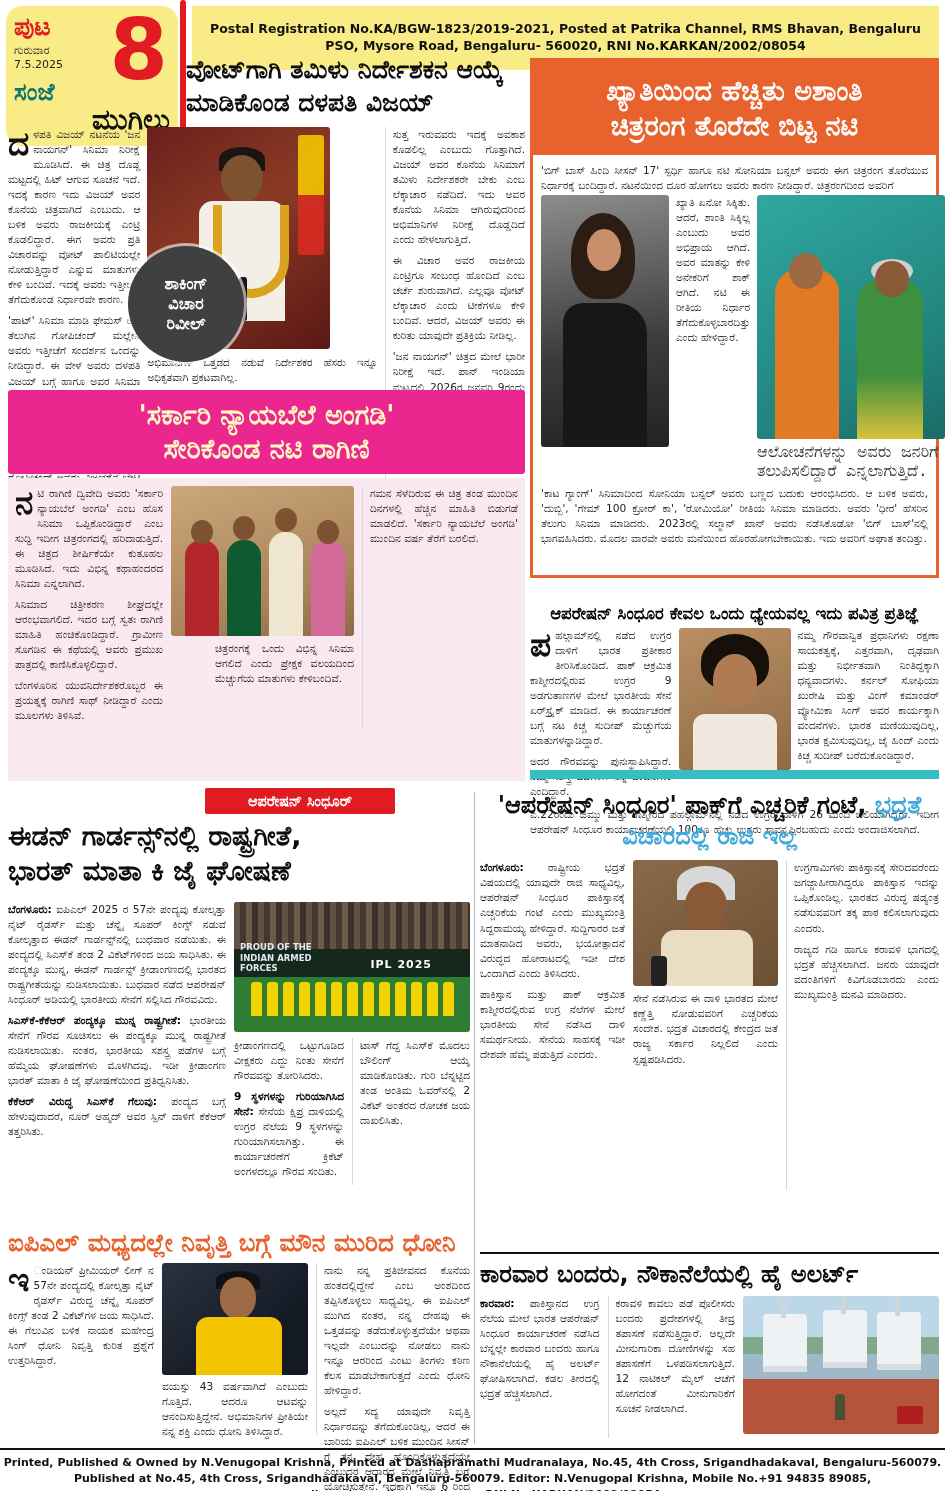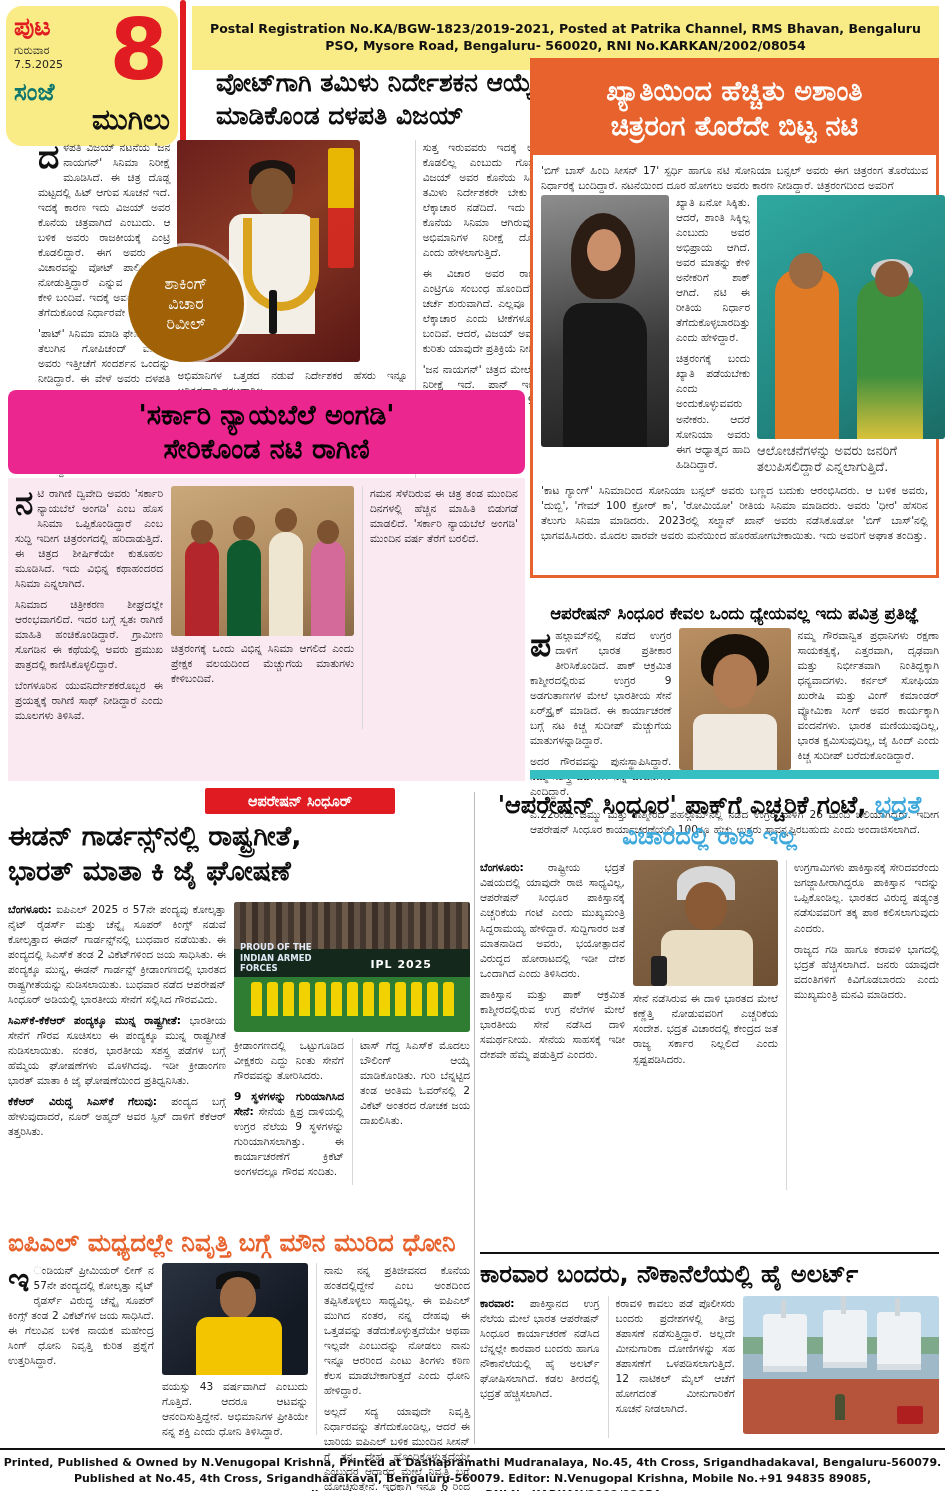--- a/index.html
+++ b/index.html
@@ -17,39 +17,39 @@
             padding:6px 8px;box-sizing:border-box;}
   #mast-red-line{left:180px;top:0;width:6px;height:150px;background:#E11B22;border-radius:3px;}
   #page-label{color:#E11B22;font-weight:bold;font-size:25px;}
   #page-number{position:absolute;right:10px;top:2px;color:#E11B22;font-weight:bold;font-size:84px;line-height:1;}
   #day-date{font-size:11px;color:#222;line-height:1.3;margin-top:2px;}
   #paper1{color:#0f766e;font-weight:bold;font-size:24px;line-height:1.1;margin-top:6px;}
   #paper2{color:#111;font-weight:bold;font-size:28px;line-height:1.1;text-align:right;}
   #reg-strip{left:192px;top:6px;width:747px;height:64px;background:#F9EC86;display:flex;align-items:center;justify-content:center;
              font-size:12.5px;font-weight:bold;color:#111;text-align:center;padding:2px 14px;box-sizing:border-box;line-height:1.35;}
   
-  #vijay{left:8px;top:66px;width:517px;height:327px;margin-left:30px;}
+  #vijay{left:8px;top:53px;width:517px;height:327px;}
   #vijay-headline{margin-left:178px;font-size:25px;font-weight:bold;line-height:1.32;color:#0d0d0d;}
   #vijay-body{display:flex;gap:7px;margin-top:8px;}
   .vcol{width:163px;}
   #photo-vijay{width:183px;height:222px;position:relative;border-radius:3px;overflow:hidden;
      background:linear-gradient(145deg,#6b1f1c 0%,#8a3a24 45%,#5a1715 100%);}
   .pv-head{position:absolute;left:74px;top:28px;width:42px;height:48px;border-radius:50%;background:#7c5230;}
   .pv-hair{position:absolute;left:72px;top:20px;width:46px;height:24px;border-radius:50% 50% 0 0;background:#1c1410;}
   .pv-shirt{position:absolute;left:52px;top:74px;width:86px;height:120px;border-radius:14px 14px 0 0;background:#f3efe6;}
   .pv-garland{position:absolute;left:66px;top:78px;width:58px;height:84px;border:9px solid #d9a31f;border-top:none;border-radius:0 0 48px 48px;}
   .pv-mic{position:absolute;left:92px;top:150px;width:8px;height:44px;background:#141414;border-radius:3px;}
   .pv-flag{position:absolute;right:6px;top:8px;width:26px;height:120px;background:linear-gradient(#f2c500 50%,#d92b21 50%);opacity:.9;border-radius:3px;}
-  #vijay-badge{left:128px;top:246px;width:116px;height:116px;border-radius:50%;background:#a16207;
-     display:flex;flex-direction:column;align-items:center;justify-content:center;color:#fff;font-weight:normal;
+  #vijay-badge{left:128px;top:246px;width:116px;height:116px;border-radius:50%;background:#404040;
+     display:flex;flex-direction:column;align-items:center;justify-content:center;color:#fff;font-weight:bold;
      font-size:16px;line-height:1.25;box-shadow:0 0 0 3px rgba(255,255,255,.6);text-align:center;z-index:5;}
   #vijay-under{margin-top:6px;font-size:10.4px;line-height:1.4;color:#222;}
   
-  #pink-box{left:8px;top:390px;width:517px;height:84px;background:#EC268F;border-radius:8px;
-    display:flex;flex-direction:column;align-items:center;justify-content:center;color:#000000;font-weight:bold;
+  #pink-box{left:8px;top:390px;width:517px;height:84px;background:#EC268F;border-radius:3px;
+    display:flex;flex-direction:column;align-items:center;justify-content:center;color:#fef9c3;font-weight:bold;
     font-size:27px;line-height:1.25;text-align:center;}
   #ragini{left:8px;top:478px;width:517px;height:303px;background:#FBE9F2;padding:8px 7px;box-sizing:border-box;}
   #ragini-body{display:flex;gap:8px;}
   .rgcol{width:160px;}
   #ragini-mid{width:183px;}
   #photo-ragini{width:183px;height:150px;position:relative;border-radius:3px;overflow:hidden;
      background:linear-gradient(160deg,#caa87a,#a9835a 70%,#8a6a48);}
   .rg-f{position:absolute;bottom:0;width:34px;height:96px;border-radius:16px 16px 0 0;}
   .rg-h{position:absolute;width:22px;height:24px;border-radius:50%;background:#7c5230;}
   
@@ -64,21 +64,21 @@
   .ac-face{position:absolute;left:46px;top:34px;width:34px;height:42px;border-radius:50%;background:#c98f6b;}
   .ac-dress{position:absolute;left:22px;top:108px;width:84px;height:150px;border-radius:20px 30px 0 0;background:#171717;}
   #actress-midcol{flex:1;}
   #photo-women{width:188px;height:244px;flex:none;position:relative;border-radius:3px;overflow:hidden;
      background:linear-gradient(150deg,#2fa8a0,#21837d 70%,#1b6b66);}
   .w1{position:absolute;left:18px;bottom:0;width:64px;height:170px;border-radius:24px 24px 0 0;background:#e07a24;}
   .w1h{position:absolute;left:32px;bottom:150px;width:34px;height:36px;border-radius:50%;background:#9c6a42;}
   .w2{position:absolute;right:22px;bottom:0;width:66px;height:160px;border-radius:24px 24px 0 0;background:linear-gradient(#3e8f3e 60%,#d9c23a);}
   .w2h{position:absolute;right:36px;bottom:142px;width:34px;height:36px;border-radius:50%;background:#8a5a38;}
   .w2hair{position:absolute;right:32px;bottom:156px;width:42px;height:24px;border-radius:50%;background:#cfcfcf;}
-  #actress-caption{font-size:13px;color:#333;margin-top:4px;}
+  #actress-caption{font-size:16px;color:#333;margin-top:4px;font-family:Liberation Mono, monospace;}
   
   #sudeep{left:530px;top:585px;width:409px;height:196px;box-sizing:border-box;margin-top:19px;}
   #sudeep-headline{font-size:16.6px;font-weight:bold;text-align:center;white-space:nowrap;color:#000;}
   #sudeep-body{display:flex;gap:7px;margin-top:5px;}
   #photo-sudeep{width:112px;height:142px;flex:none;position:relative;border-radius:3px;overflow:hidden;
       background:linear-gradient(160deg,#b98f63,#8f6a44);}
   .sd-hair{position:absolute;left:22px;top:6px;width:68px;height:56px;border-radius:50% 50% 40% 40%;background:#161009;}
   .sd-face{position:absolute;left:34px;top:26px;width:44px;height:54px;border-radius:48%;background:#b07a52;}
   .sd-shirt{position:absolute;left:14px;top:86px;width:84px;height:56px;border-radius:12px 12px 0 0;background:#efe9df;}
   .sdcol{flex:1;}
@@ -205,21 +205,21 @@
         <div id="photo-ragini">
           <i class="rg-f" style="left:14px;background:#b3262b;"></i>
           <i class="rg-h" style="left:20px;bottom:92px;"></i>
           <i class="rg-f" style="left:56px;background:#0f5a2e;"></i>
           <i class="rg-h" style="left:62px;bottom:96px;"></i>
           <i class="rg-f" style="left:98px;background:#efe6d2;height:104px;"></i>
           <i class="rg-h" style="left:104px;bottom:104px;"></i>
           <i class="rg-f" style="left:140px;background:#d46a9a;"></i>
           <i class="rg-h" style="left:146px;bottom:92px;"></i>
         </div>
-        <div class="body-txt just" style="margin-top:5px;">ಚಿತ್ರರಂಗಕ್ಕೆ ಒಂದು ವಿಭಿನ್ನ ಸಿನಿಮಾ ಆಗಲಿದೆ ಎಂದು ಪ್ರೇಕ್ಷಕ ವಲಯದಿಂದ ಮೆಚ್ಚುಗೆಯ ಮಾತುಗಳು ಕೇಳಿಬಂದಿವೆ.</div>
+        <div class="body-txt just" style="margin-top:5px;margin-left:44px;">ಚಿತ್ರರಂಗಕ್ಕೆ ಒಂದು ವಿಭಿನ್ನ ಸಿನಿಮಾ ಆಗಲಿದೆ ಎಂದು ಪ್ರೇಕ್ಷಕ ವಲಯದಿಂದ ಮೆಚ್ಚುಗೆಯ ಮಾತುಗಳು ಕೇಳಿಬಂದಿವೆ.</div>
       </div>
       <div class="rgcol body-txt just colsep">
         <p>ಗಮನ ಸೆಳೆದಿರುವ ಈ ಚಿತ್ರ ತಂಡ ಮುಂದಿನ ದಿನಗಳಲ್ಲಿ ಹೆಚ್ಚಿನ ಮಾಹಿತಿ ಬಿಡುಗಡೆ ಮಾಡಲಿದೆ. 'ಸರ್ಕಾರಿ ನ್ಯಾಯಬೆಲೆ ಅಂಗಡಿ' ಮುಂದಿನ ವರ್ಷ ತೆರೆಗೆ ಬರಲಿದೆ.</p>
       </div>
     </div>
   </div>
 
   <div class="abs" id="actress">
     <div id="actress-head">
       <span>ಖ್ಯಾತಿಯಿಂದ ಹೆಚ್ಚಿತು ಅಶಾಂತಿ</span>
@@ -228,21 +228,20 @@
     <div id="actress-inner">
       <div class="body-txt just">'ಬಿಗ್ ಬಾಸ್ ಹಿಂದಿ ಸೀಸನ್ 17' ಸ್ಪರ್ಧಿ ಹಾಗೂ ನಟಿ ಸೋನಿಯಾ ಬನ್ಸಲ್ ಅವರು ಈಗ ಚಿತ್ರರಂಗ ತೊರೆಯುವ ನಿರ್ಧಾರಕ್ಕೆ ಬಂದಿದ್ದಾರೆ. ನಟನೆಯಿಂದ ದೂರ ಹೋಗಲು ಅವರು ಕಾರಣ ನೀಡಿದ್ದಾರೆ. ಚಿತ್ರರಂಗದಿಂದ ಅವರಿಗೆ</div>
       <div id="actress-row">
         <div id="photo-actress">
           <i class="ac-hair"></i>
           <i class="ac-face"></i>
           <i class="ac-dress"></i>
         </div>
         <div id="actress-midcol" class="body-txt just">
           <p>ಖ್ಯಾತಿ ಏನೋ ಸಿಕ್ಕಿತು. ಆದರೆ, ಶಾಂತಿ ಸಿಕ್ಕಿಲ್ಲ ಎಂಬುದು ಅವರ ಅಭಿಪ್ರಾಯ ಆಗಿದೆ. ಅವರ ಮಾತನ್ನು ಕೇಳಿ ಅನೇಕರಿಗೆ ಶಾಕ್ ಆಗಿದೆ. ನಟಿ ಈ ರೀತಿಯ ನಿರ್ಧಾರ ತೆಗೆದುಕೊಳ್ಳಬಾರದಿತ್ತು ಎಂದು ಹೇಳಿದ್ದಾರೆ.</p>
-          <p>ಚಿತ್ರರಂಗಕ್ಕೆ ಬಂದು ಖ್ಯಾತಿ ಪಡೆಯಬೇಕು ಎಂದು ಅಂದುಕೊಳ್ಳುವವರು ಅನೇಕರು. ಆದರೆ ಸೋನಿಯಾ ಅವರು ಈಗ ಆಧ್ಯಾತ್ಮದ ಹಾದಿ ಹಿಡಿದಿದ್ದಾರೆ.</p>
         </div>
         <div>
           <div id="photo-women">
             <i class="w1"></i>
             <i class="w1h"></i>
             <i class="w2"></i>
             <i class="w2hair"></i>
             <i class="w2h"></i>
           </div>
           <div id="actress-caption">ಆಲೋಚನೆಗಳನ್ನು ಅವರು ಜನರಿಗೆ ತಲುಪಿಸಲಿದ್ದಾರೆ ಎನ್ನಲಾಗುತ್ತಿದೆ.</div>

